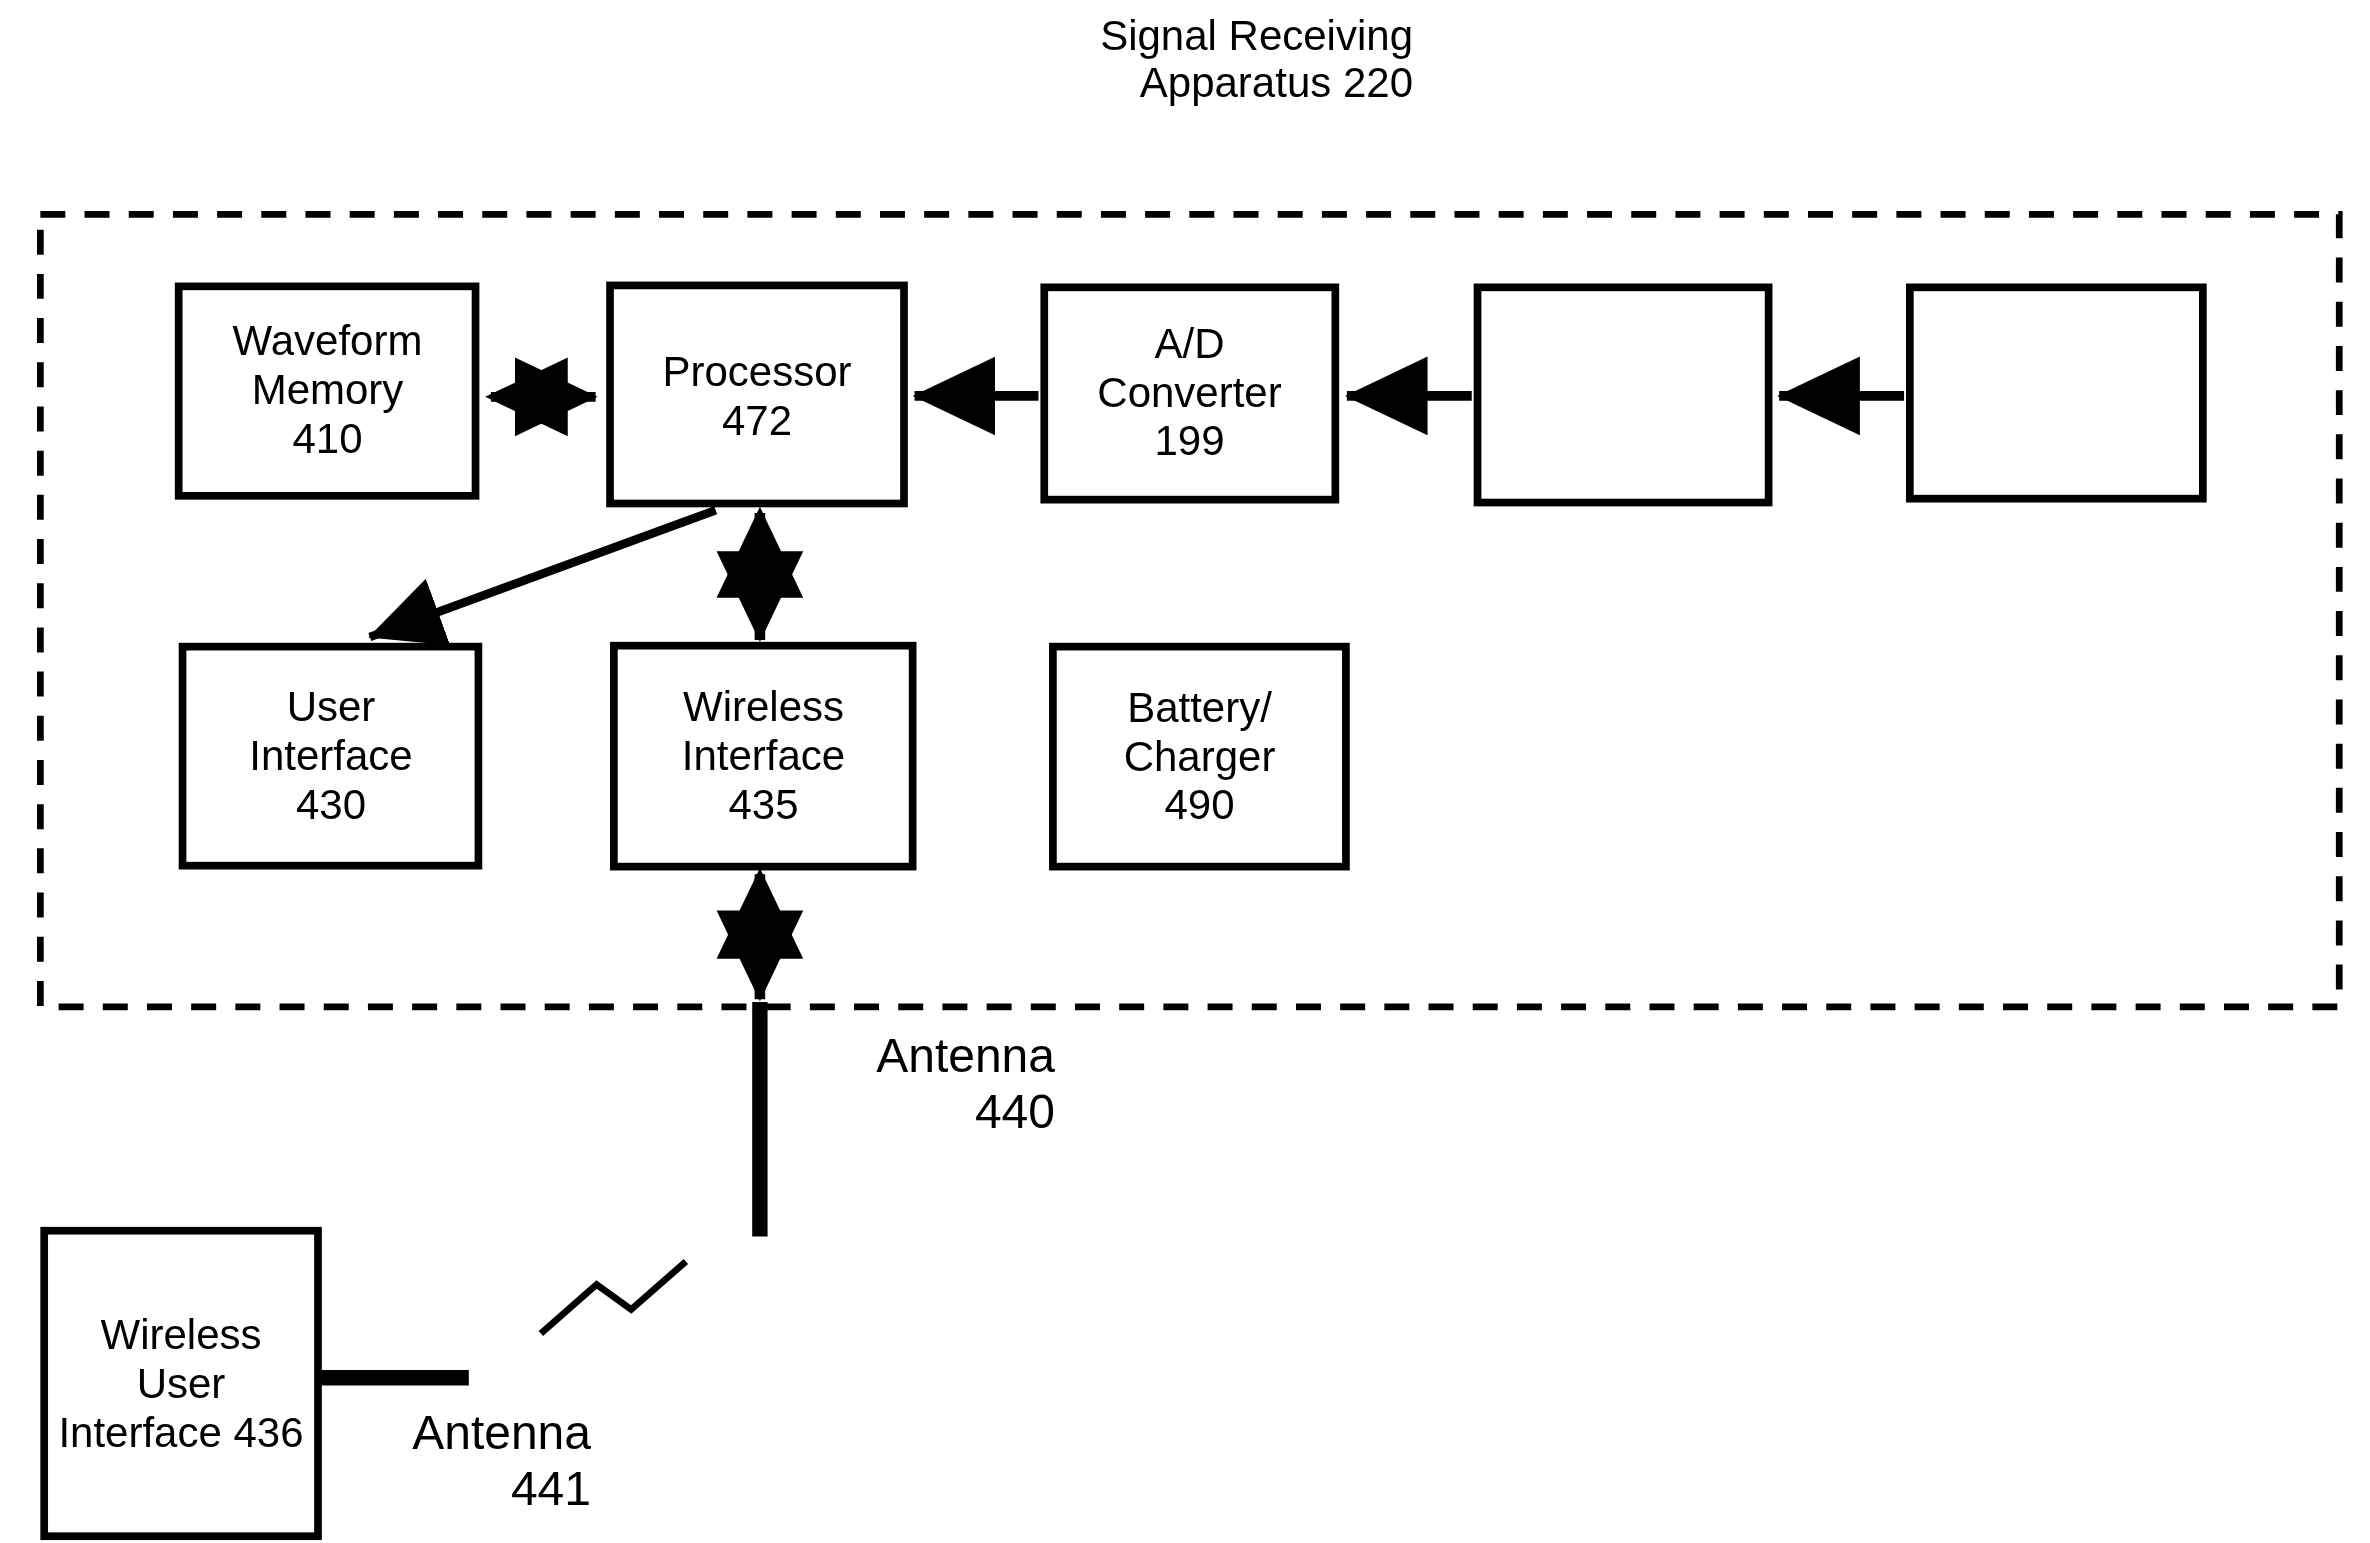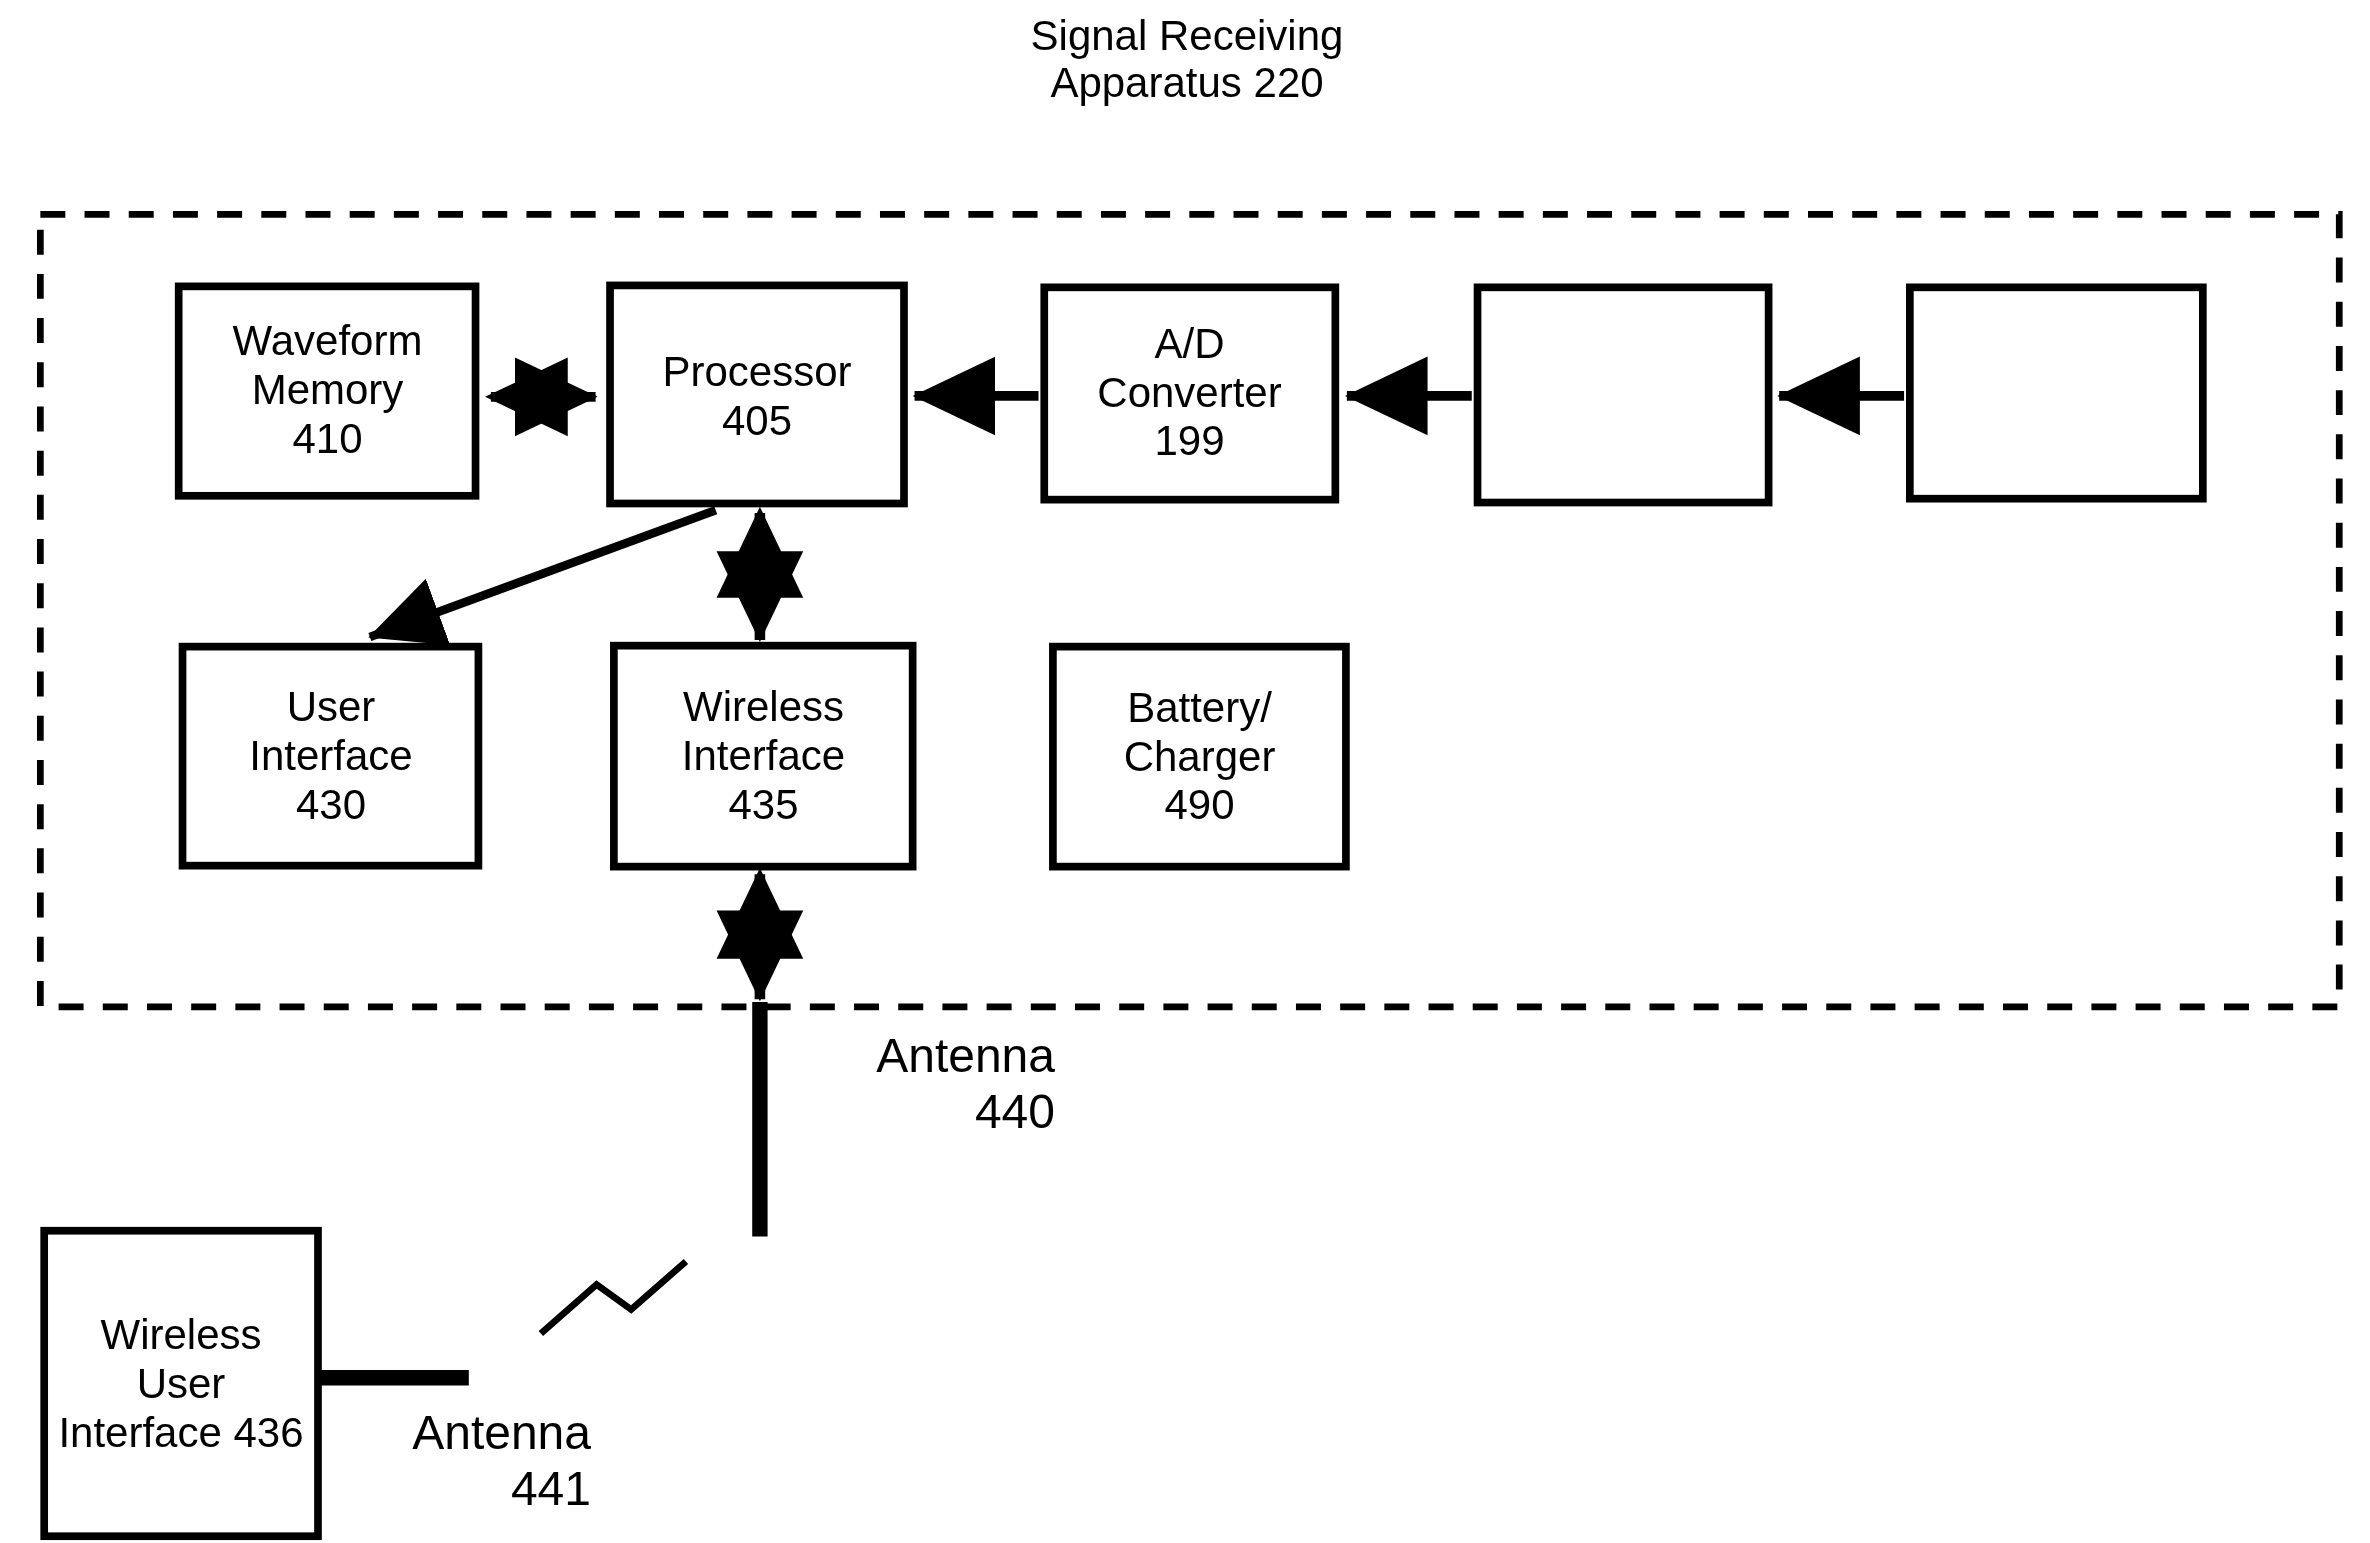--- a/index.html
+++ b/index.html
@@ -20,21 +20,21 @@
   }
   #figure-svg {
     position: absolute;
     left: 0;
     top: 0;
     width: 2370px;
     height: 1544px;
   }
   .fig-title {
     position: absolute;
-    text-align: center;
+    text-align: right;
     font-size: 42px;
     line-height: 1.12;
     white-space: pre-line;
   }
   .node-label {
     position: absolute;
     text-align: center;
     font-size: 42px;
     line-height: 1.16;
     white-space: pre-line;
@@ -102,21 +102,21 @@
     <line x1="331" y1="1434" x2="488" y2="1434" stroke="#000000" stroke-width="16"></line>
 
     <polyline points="563,1388 621,1337 657,1363 714,1313" fill="none" stroke="#000000" stroke-width="7" stroke-linejoin="miter" stroke-linecap="butt"></polyline>
   </svg>
 
   <div class="node-label" style="left:179px; top:286px; width:297px; height:209px;text-align:center;">Waveform
 Memory
 410</div>
 
   <div class="node-label" style="left:610px; top:293px; width:294px; height:207px;">Processor
-405</div>
+472</div>
 
   <div class="node-label" style="left:1044px; top:287px; width:291px; height:212px;">A/D
 Converter
 199</div>
 
 
 
   <div class="node-label" style="left:183px; top:647px; width:296px; height:219px;">User
 Interface
 430</div>

